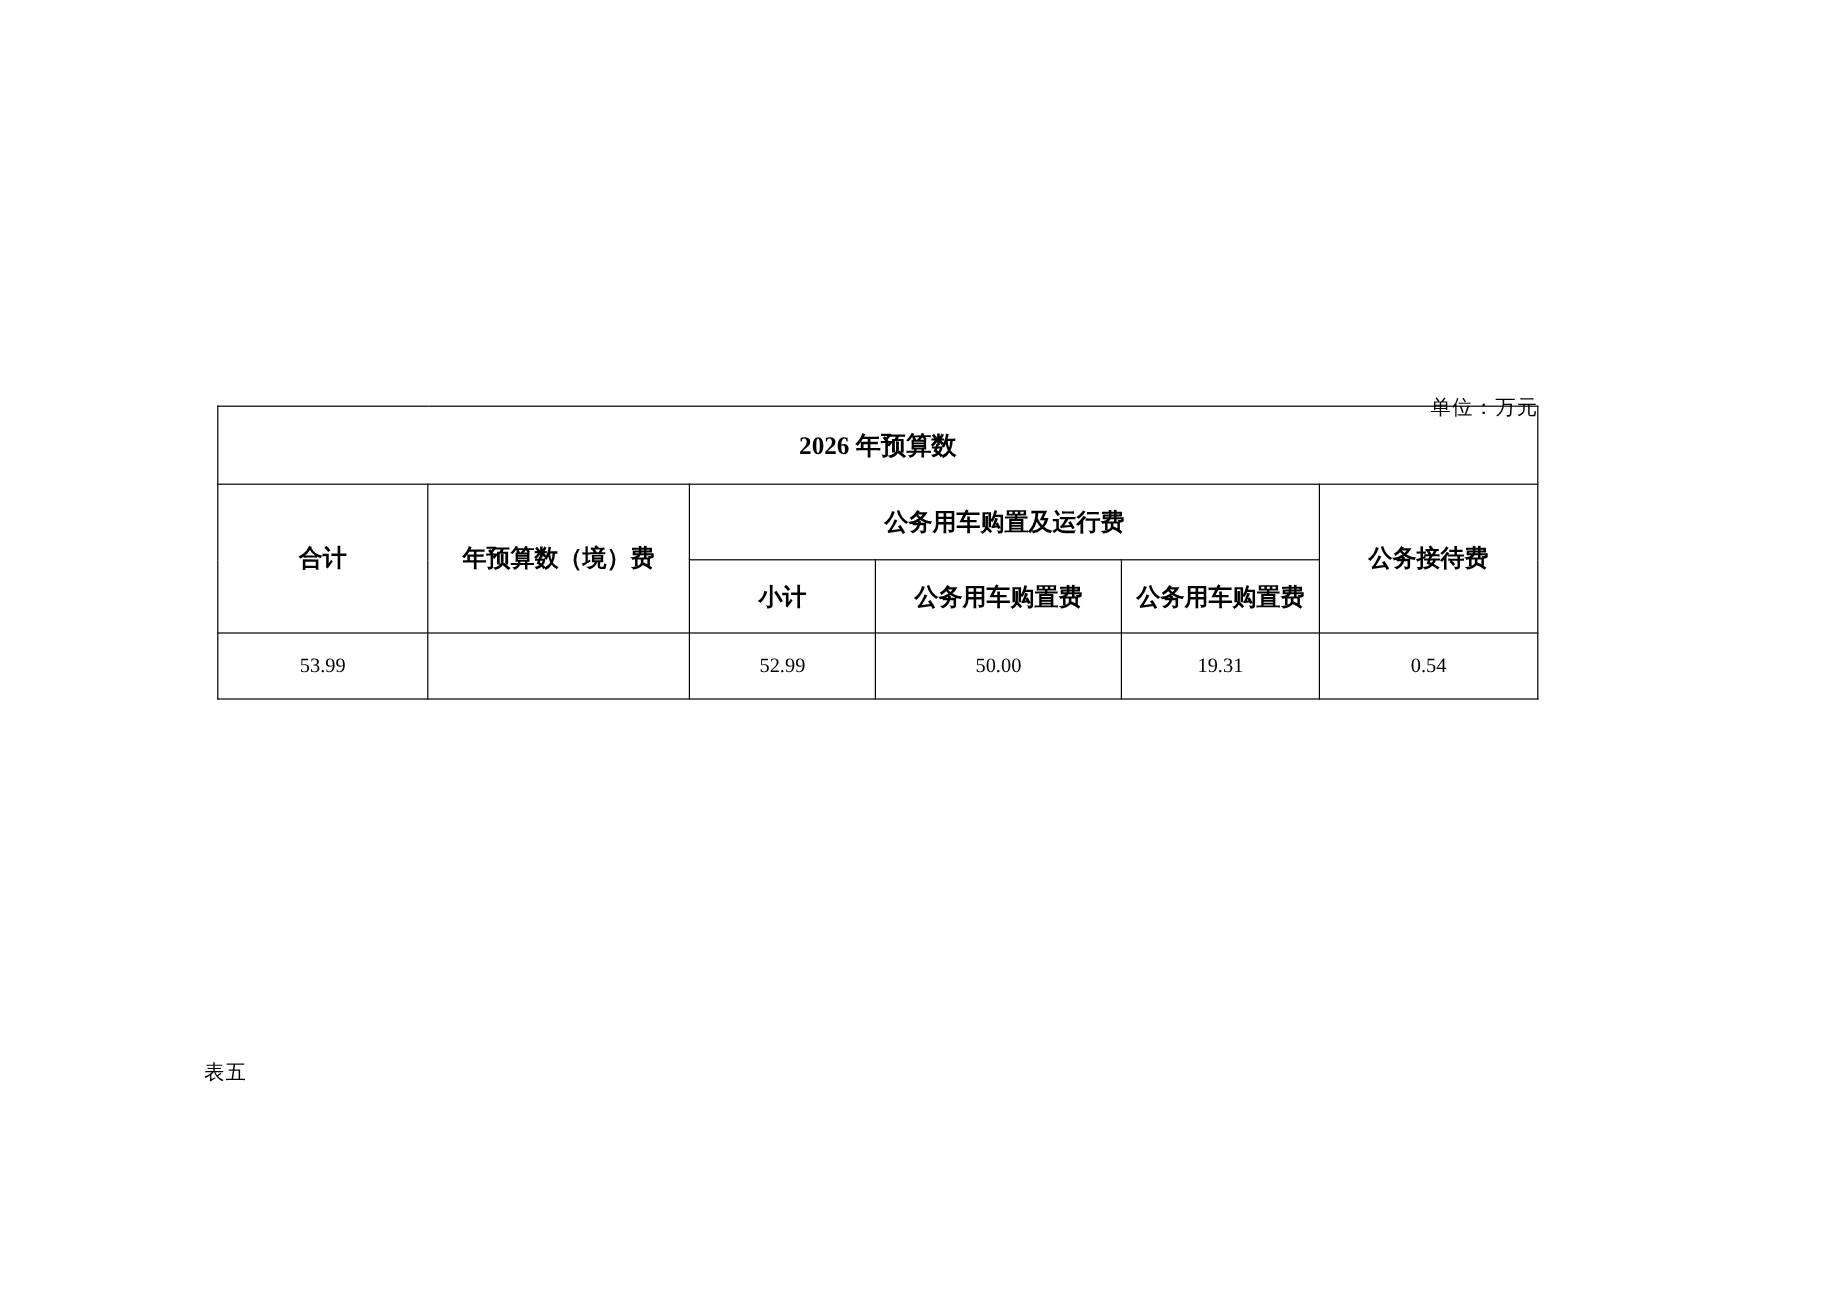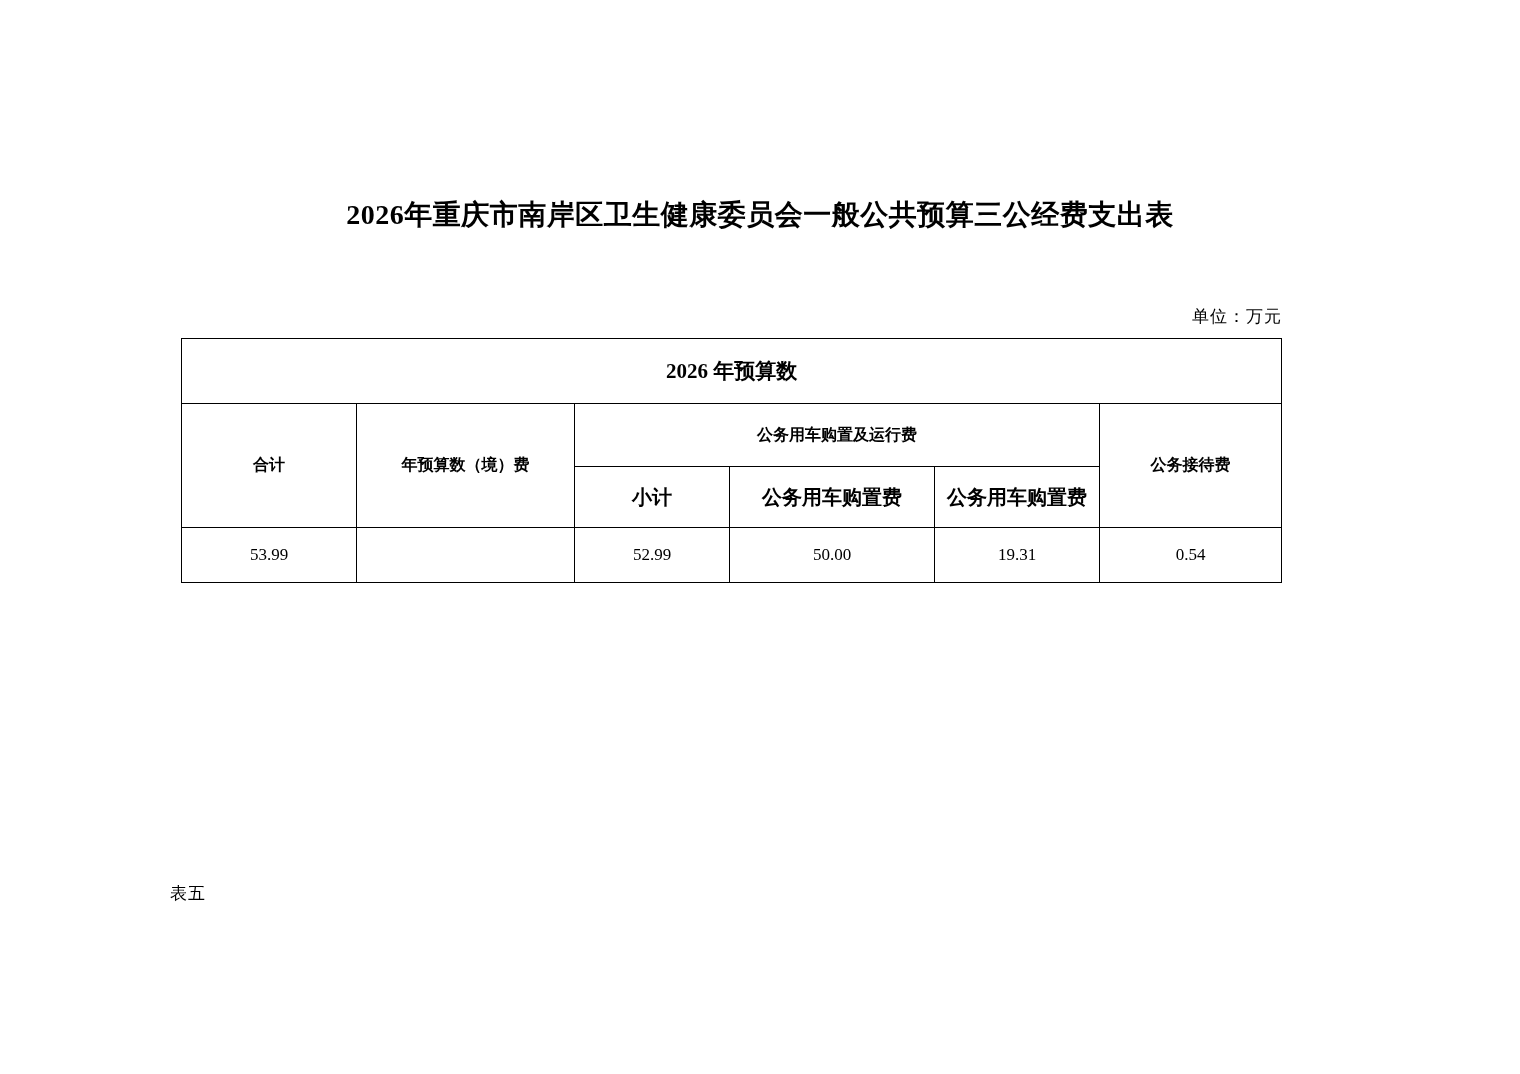--- a/index.html
+++ b/index.html
@@ -29,21 +29,21 @@
     width: 1520px;
     text-align: center;
     font-size: 28px;
     font-weight: bold;
     letter-spacing: 0.5px;
     font-family: "Liberation Serif", serif;
   }
   .unit-label {
     position: absolute;
     right: 238px;
-    top: 305px;
+    top: 328px;
     font-size: 17px;
     font-family: "DejaVu Serif", serif;
     letter-spacing: 1px;
   }
   table.budget {
     position: absolute;
     left: 181px;
     top: 338px;
     width: 1100px;
     border-collapse: collapse;
@@ -55,30 +55,30 @@
     vertical-align: middle;
     font-family: "Liberation Serif", serif;
   }
   .hdr-main {
     height: 62px;
     font-size: 21px;
     font-weight: bold;
   }
   .hdr-group {
     height: 60px;
-    font-size: 16px;
+    font-size: 20px;
     font-weight: bold;
   }
   .hdr-sub {
     height: 58px;
     font-size: 20px;
     font-weight: bold;
   }
   .hdr-tall {
-    font-size: 16px;
+    font-size: 20px;
     font-weight: bold;
   }
   .data-row td {
     height: 52px;
     font-size: 17px;
     font-weight: normal;
   }
   .footer-note {
     position: absolute;
     left: 170px;
@@ -86,21 +86,20 @@
     font-size: 17px;
     font-family: "DejaVu Serif", serif;
     letter-spacing: 1px;
   }
 </style>
 </head>
 <body>
 
 <div class="page">
 
-  <div class="doc-title">2026年重庆市南岸区卫生健康委员会一般公共预算三公经费支出表</div>
 
   <div class="unit-label">单位：万元</div>
 
   <table class="budget">
     <colgroup>
       <col style="width:175px">
       <col style="width:218px">
       <col style="width:155px">
       <col style="width:205px">
       <col style="width:165px">

